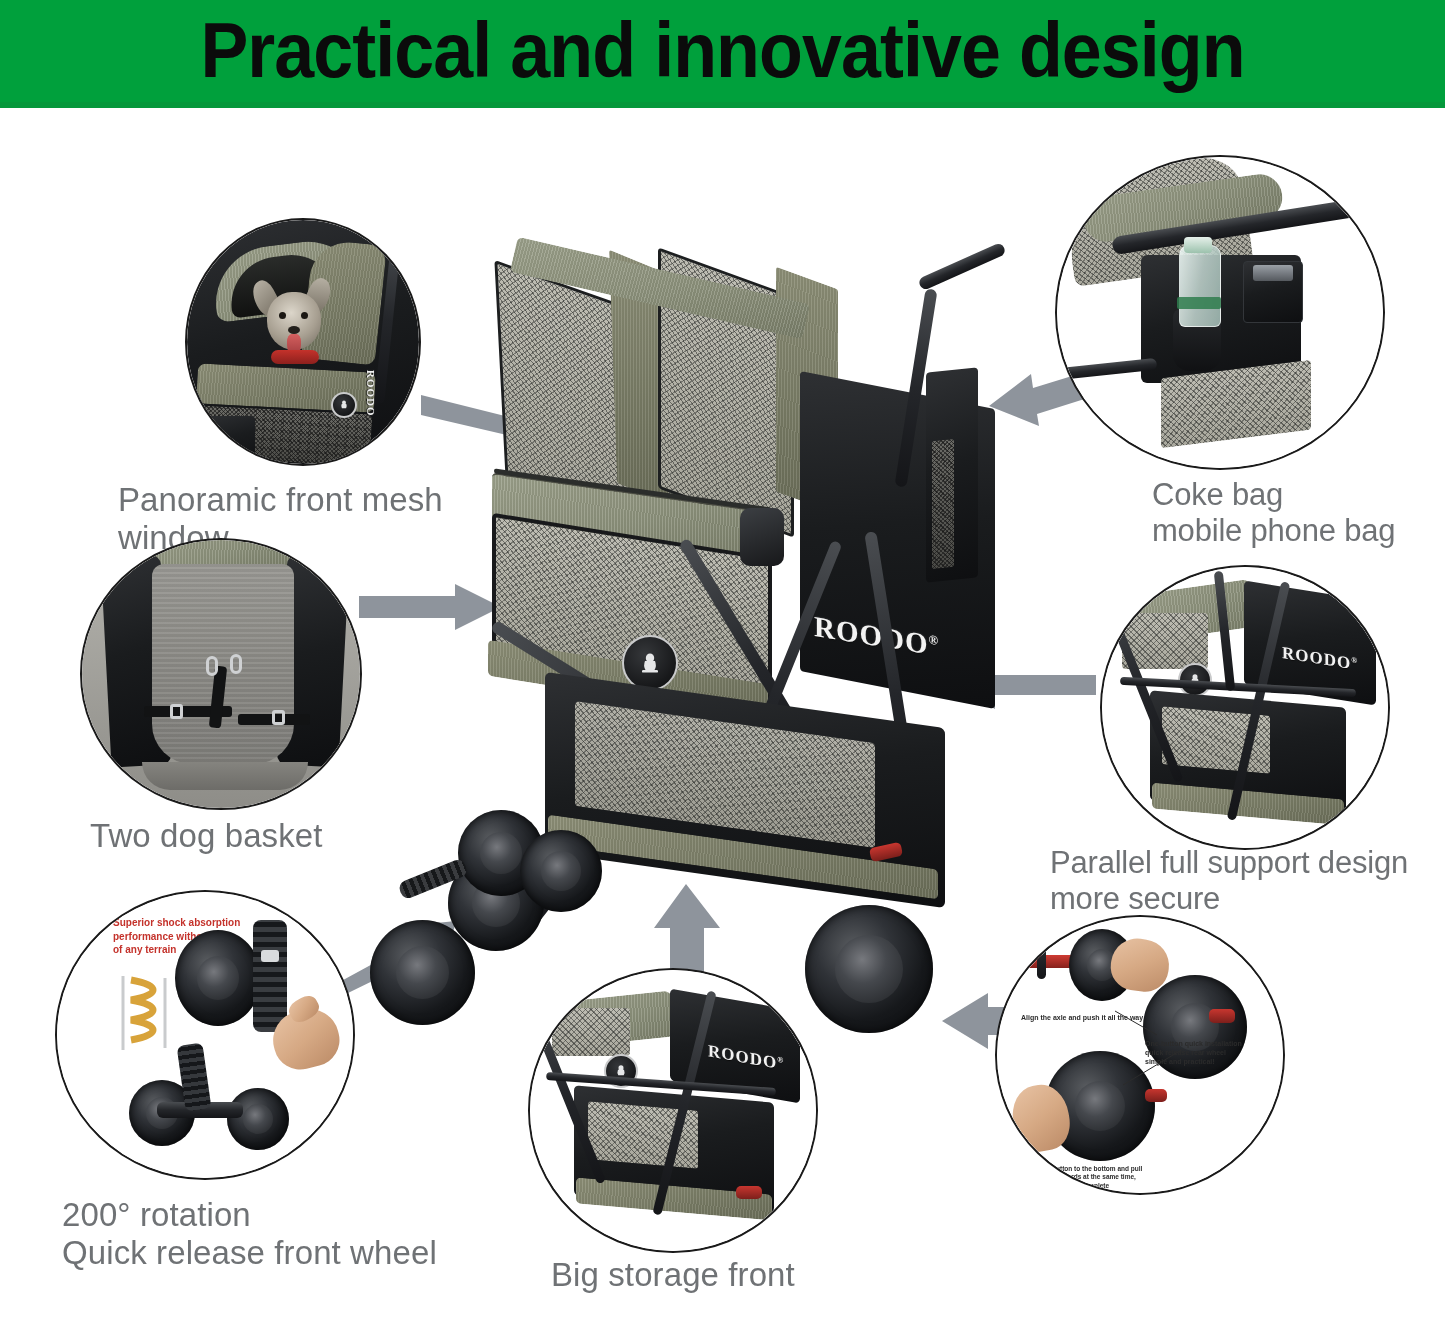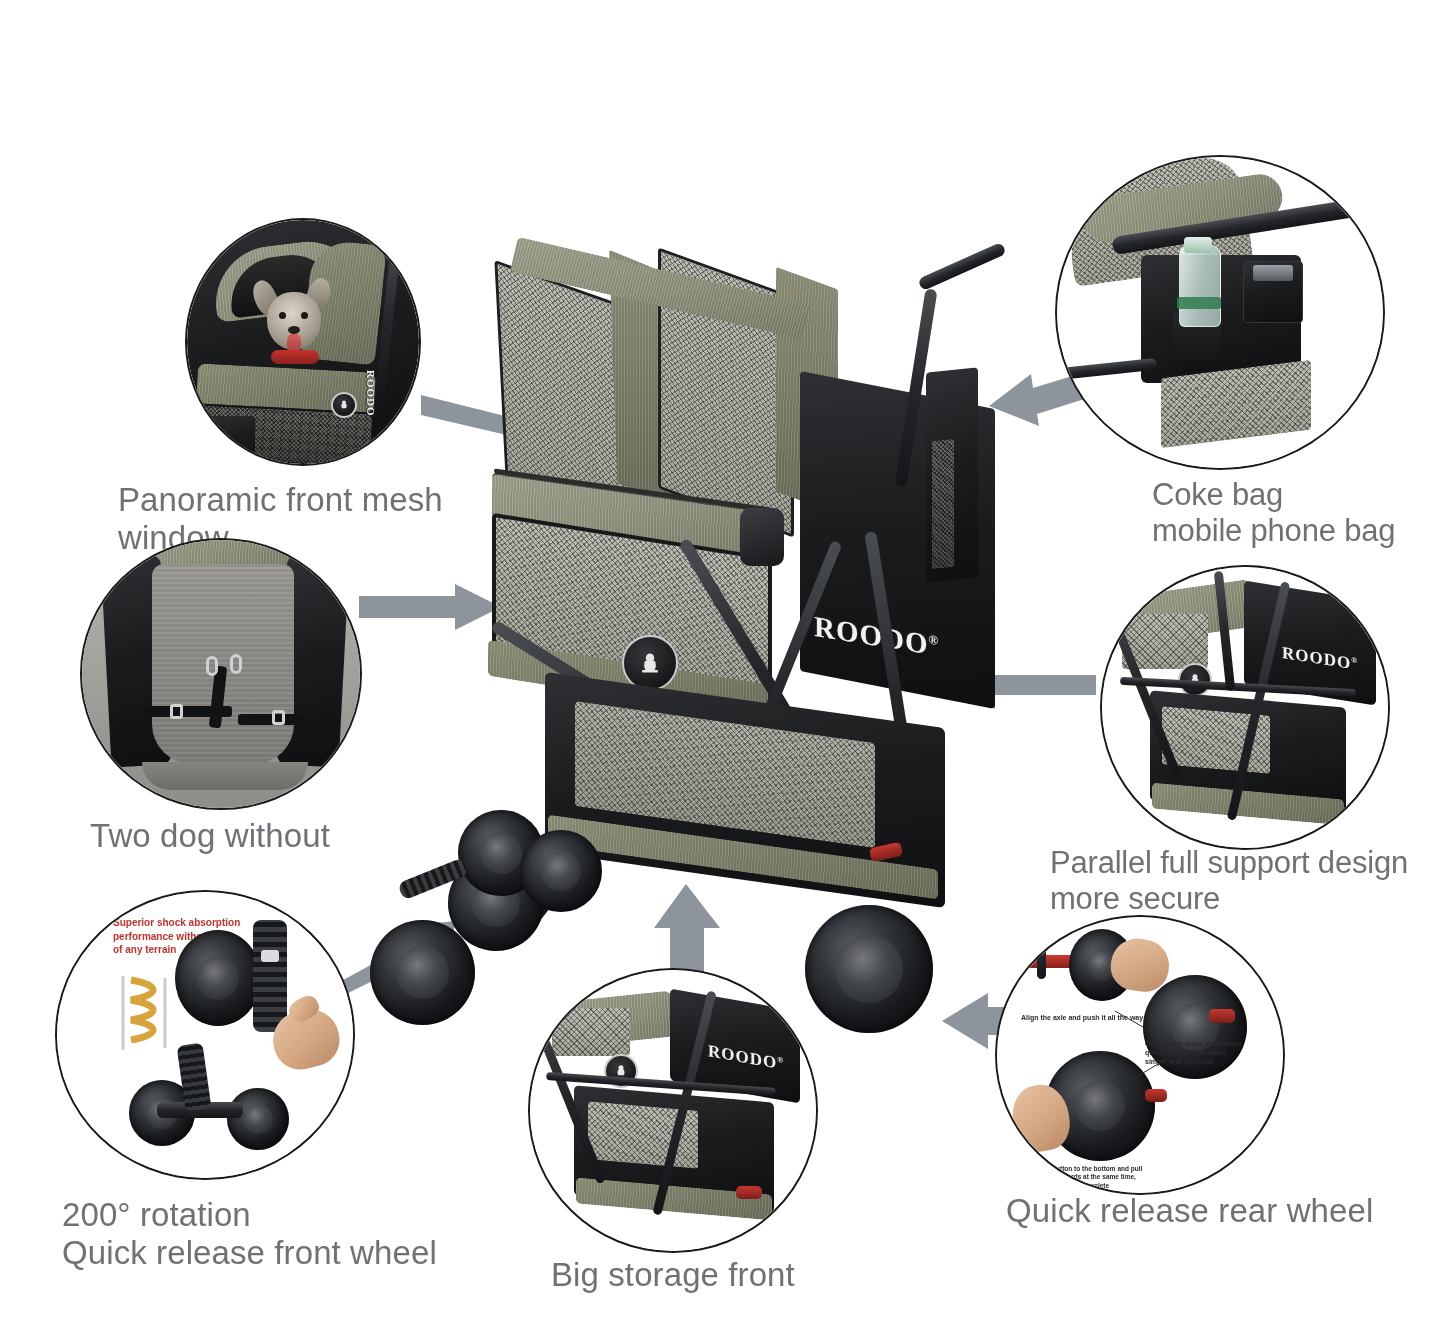--- a/index.html
+++ b/index.html
@@ -176,20 +176,24 @@
     position: absolute;
     background: linear-gradient(150deg, #e8c3a4 0%, #d6a984 50%, #bb8a66 100%);
     border-radius: 45% 45% 40% 40% / 50% 50% 45% 45%;
   }
 </style>
 </head>
 <body>
 
 <div id="page">
 
+  <div class="banner">
+    <div class="banner-title"><span>Practical and innovative design</span></div>
+    <div class="banner-edge"></div>
+  </div>
 
   <svg class="arrow" style="left:415px; top:385px; width:175px; height:75px;" viewBox="0 0 175 75">
     <polygon points="6,10 118,38 118,22 170,50 118,72 118,56 6,30" fill="#8e949c"></polygon>
   </svg>
   <svg class="arrow" style="left:355px; top:580px; width:150px; height:55px;" viewBox="0 0 150 55">
     <polygon points="4,16 100,16 100,4 146,27 100,50 100,38 4,38" fill="#8e949c"></polygon>
   </svg>
   <svg class="arrow" style="left:330px; top:915px; width:130px; height:80px;" viewBox="0 0 130 80">
     <polygon points="4,70 92,22 86,10 126,6 116,46 108,34 18,78" fill="#8e949c"></polygon>
   </svg>
@@ -323,21 +327,21 @@
       <div class="ph" style="left:62px; top:166px; width:88px; height:11px; background:#121314; border-radius:3px;"></div>
       <div class="ph" style="left:156px; top:174px; width:72px; height:11px; background:#121314; border-radius:3px;"></div>
       <div class="ph" style="left:130px; top:126px; width:12px; height:62px; background:#121314; border-radius:4px; transform: rotate(6deg);"></div>
       <div class="ph" style="left:124px; top:116px; width:12px; height:20px; border:3px solid #cfd1d3; border-radius:6px; box-sizing:border-box;"></div>
       <div class="ph" style="left:148px; top:114px; width:12px; height:20px; border:3px solid #cfd1d3; border-radius:6px; box-sizing:border-box;"></div>
       <div class="ph" style="left:88px; top:164px; width:13px; height:15px; border:3px solid #cfd1d3; border-radius:3px; box-sizing:border-box;"></div>
       <div class="ph" style="left:190px; top:170px; width:13px; height:15px; border:3px solid #cfd1d3; border-radius:3px; box-sizing:border-box;"></div>
       <div class="ph" style="left:60px; top:222px; width:166px; height:28px; border-radius:0 0 40px 40px; background:linear-gradient(180deg,#85847f,#6d6c68);"></div>
     </div>
   </div>
-  <div class="caption" style="left:90px; top:817px; width:340px;">Two dog without</div>
+  <div class="caption" style="left:90px; top:817px; width:340px;">Two dog basket</div>
 
   <div class="inset" style="left:55px; top:890px; width:300px; height:290px;">
     <div class="inset-inner" style="background:#ffffff;">
       <div class="micro-red" style="left:56px; top:24px; font-size:10px; width:150px;">Superior shock absorption
 performance without fear
 of any terrain</div>
 
       <svg class="ph" style="left:58px; top:82px; width:60px; height:78px;" viewBox="0 0 60 78">
         <path d="M16 6 q22 4 22 10 q0 6 -22 10 q22 4 22 10 q0 6 -22 10 q22 4 22 10 q0 6 -22 10" fill="none" stroke="#d8a33a" stroke-width="7"></path>
         <path d="M8 2 l0 74 M50 4 l0 70" stroke="#c9cbcd" stroke-width="3" fill="none"></path>
@@ -418,21 +422,20 @@
       <div class="micro-dark" style="left:24px; top:248px; font-size:6.5px; width:170px;">Press the button to the bottom and pull
 the wheel outwards at the same time,
 the disassembly is complete</div>
 
       <svg class="ph" style="left:0; top:0; width:290px; height:280px;" viewBox="0 0 290 280">
         <path d="M118 94 L160 118" stroke="#2b2b2b" stroke-width="1" fill="none"></path>
         <path d="M126 168 L186 132" stroke="#2b2b2b" stroke-width="1" fill="none"></path>
       </svg>
     </div>
   </div>
-  <div class="caption" style="left:1006px; top:1192px; width:380px;">Quick release rear wheel</div>
 
   <div class="inset" style="left:1100px; top:565px; width:290px; height:285px;">
     <div class="inset-inner" style="background:#ffffff;">
       <div class="ph fabric-olive-light" style="left:32px; top:20px; width:120px; height:48px; border-radius:8px; transform: rotate(-8deg);"></div>
       <div class="ph mesh" style="left:20px; top:46px; width:86px; height:56px; border-radius:4px;"></div>
       <div class="ph blackfab" style="left:142px; top:24px; width:132px; height:104px; border-radius:5px; transform: skewY(9deg);"></div>
       <div class="logo-roodo" style="left:180px; top:82px; font-size:17px; transform: skewY(9deg);"><span>ROODO</span><sup style="font-size:8px">®</sup></div>
       <div class="logo-badge" style="left:76px; top:96px; width:34px; height:34px;">
         <svg width="18" height="18" viewBox="0 0 30 30">
           <ellipse cx="15" cy="10" rx="4.2" ry="4.6" fill="#e6e7e8"></ellipse>

